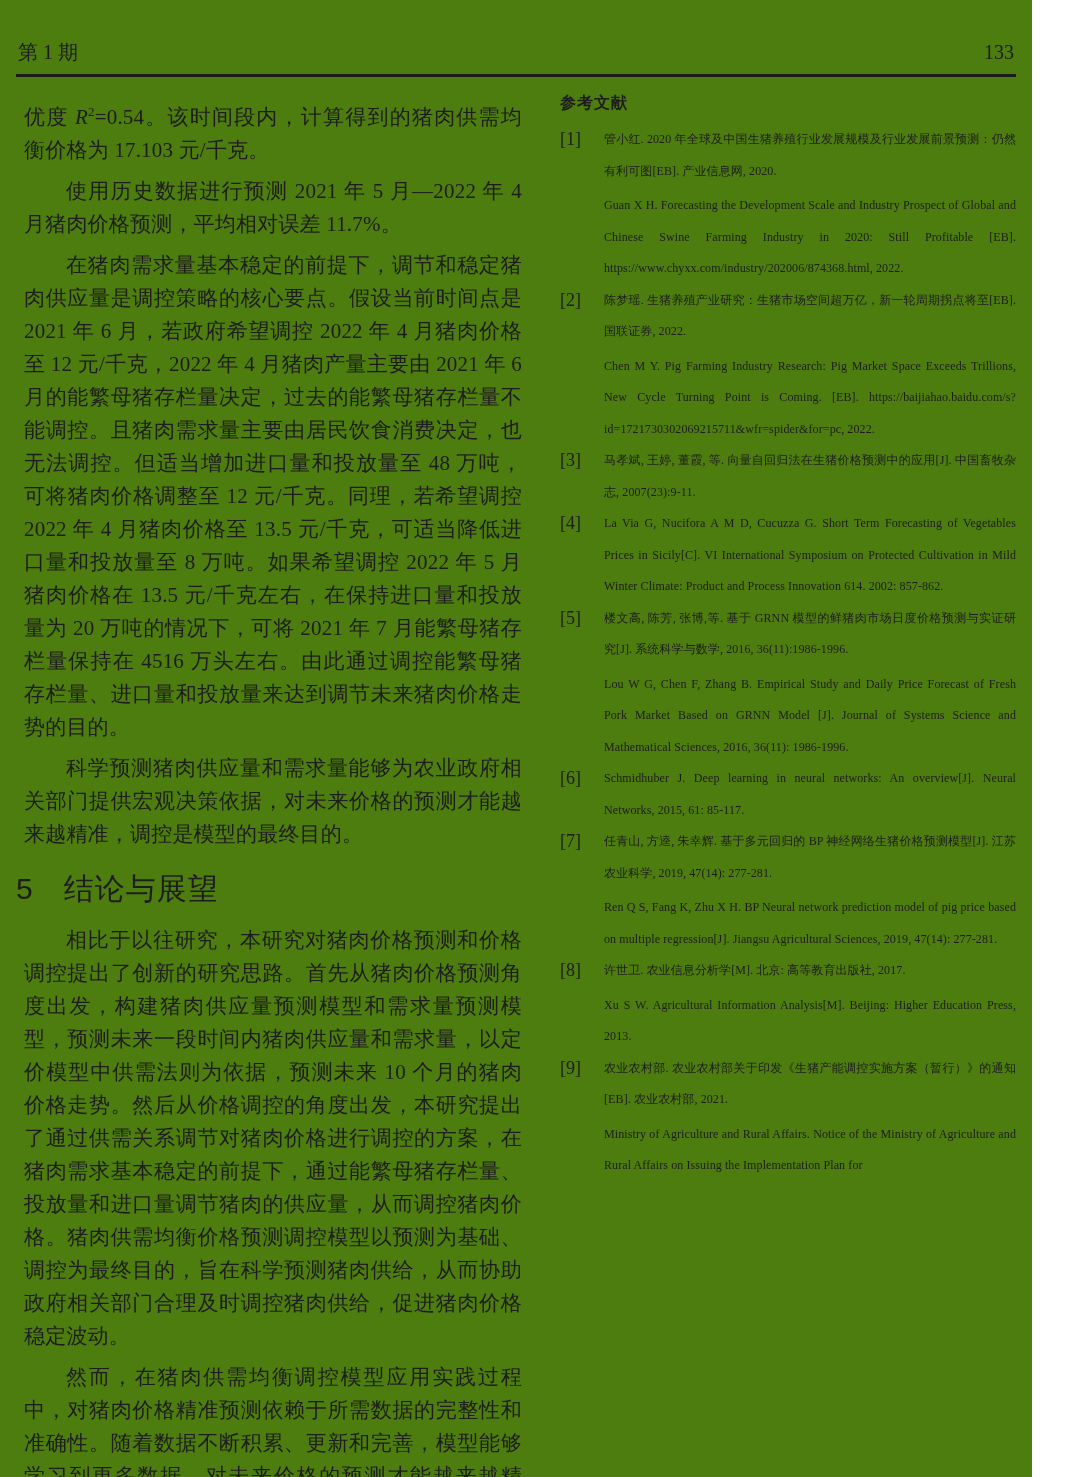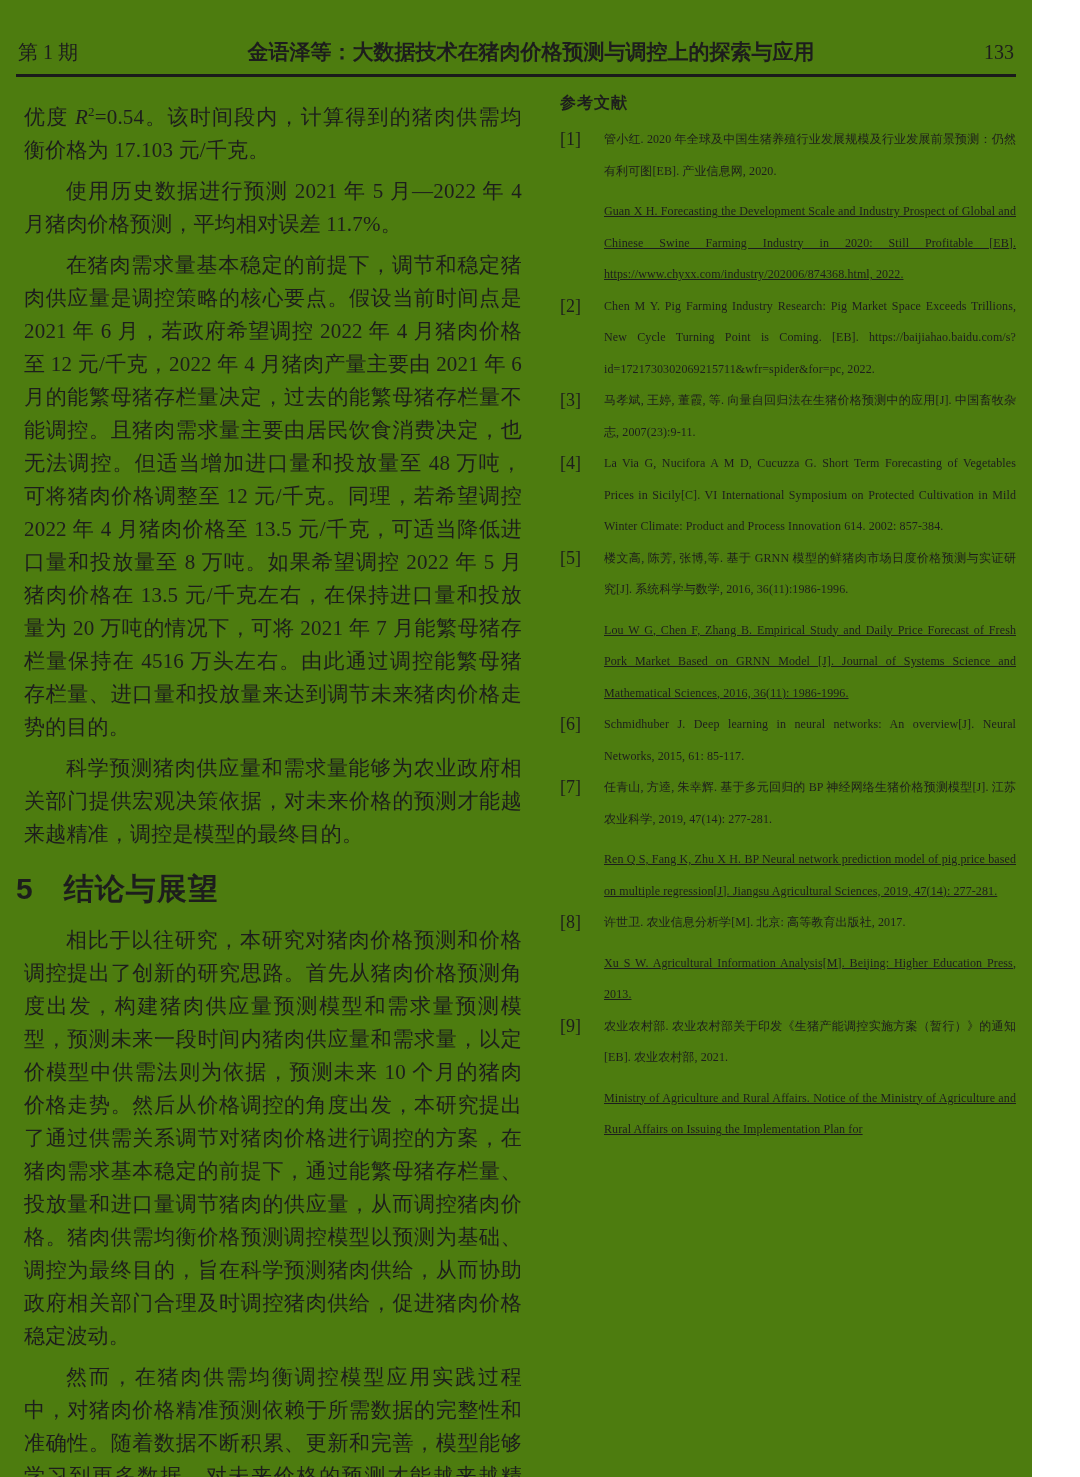--- a/index.html
+++ b/index.html
@@ -67,21 +67,21 @@
     text-align: justify;
     text-indent: 2em;
     letter-spacing: 0.2px;
   }
   .body-par.no-indent { text-indent: 0; }
   .var-italic { font-style: italic; font-family: "Liberation Serif", serif; }
   .body-par sup { font-size: 13px; line-height: 0; }
   
   .section-heading {
     font-family: "Liberation Sans", "DejaVu Sans", sans-serif;
-    font-weight: bold;
+    font-weight: normal;
     font-size: 30px;
     margin: 18px 0 14px 0;
     letter-spacing: 1px;
   }
   .sec-num { margin-right: 30px; }
   
   .ref-heading {
     font-family: "Liberation Sans", "DejaVu Sans", sans-serif;
     font-weight: bold;
     font-size: 16px;
@@ -108,30 +108,29 @@
   }
   .ref-part {
     margin: 0;
     font-size: 12px;
     line-height: 31.5px;
     text-align: justify;
     letter-spacing: 0.1px;
     word-break: break-word;
   }
   .ref-part:empty { display: none; }
-  .ref-part + .ref-part { margin-top: 9px; text-decoration: underline; }
+  .ref-part + .ref-part { margin-top: 3px; }
 </style>
 </head>
 <body>
 
 <div class="page">
 
   <header class="page-header">
     <span class="issue-label">第 1 期</span>
-    <span class="running-title">金语泽等：大数据技术在猪肉价格预测与调控上的探索与应用</span>
     <span class="page-number">133</span>
   </header>
 
   <div class="columns">
 
     <div class="col-left">
       <p class="body-par no-indent"><span>优度 </span><span class="var-italic">R</span><sup>2</sup><span>=0.54。该时间段内，计算得到的猪肉供需均衡价格为 17.103 元/千克。</span></p>
       <p class="body-par">使用历史数据进行预测 2021 年 5 月—2022 年 4 月猪肉价格预测，平均相对误差 11.7%。</p>
       <p class="body-par">在猪肉需求量基本稳定的前提下，调节和稳定猪肉供应量是调控策略的核心要点。假设当前时间点是 2021 年 6 月，若政府希望调控 2022 年 4 月猪肉价格至 12 元/千克，2022 年 4 月猪肉产量主要由 2021 年 6 月的能繁母猪存栏量决定，过去的能繁母猪存栏量不能调控。且猪肉需求量主要由居民饮食消费决定，也无法调控。但适当增加进口量和投放量至 48 万吨，可将猪肉价格调整至 12 元/千克。同理，若希望调控 2022 年 4 月猪肉价格至 13.5 元/千克，可适当降低进口量和投放量至 8 万吨。如果希望调控 2022 年 5 月猪肉价格在 13.5 元/千克左右，在保持进口量和投放量为 20 万吨的情况下，可将 2021 年 7 月能繁母猪存栏量保持在 4516 万头左右。由此通过调控能繁母猪存栏量、进口量和投放量来达到调节未来猪肉价格走势的目的。</p>
       <p class="body-par">科学预测猪肉供应量和需求量能够为农业政府相关部门提供宏观决策依据，对未来价格的预测才能越来越精准，调控是模型的最终目的。</p>
@@ -148,33 +147,34 @@
         <li class="ref-item">
           <span class="ref-label">[1]</span>
           <div class="ref-body">
             <p class="ref-part">管小红. 2020 年全球及中国生猪养殖行业发展规模及行业发展前景预测：仍然有利可图[EB]. 产业信息网, 2020.</p>
             <p class="ref-part">Guan X H. Forecasting the Development Scale and Industry Prospect of Global and Chinese Swine Farming Industry in 2020: Still Profitable [EB]. https://www.chyxx.com/industry/202006/874368.html, 2022.</p>
           </div>
         </li>
         <li class="ref-item">
           <span class="ref-label">[2]</span>
           <div class="ref-body">
+            <p class="ref-part">陈梦瑶. 生猪养殖产业研究：生猪市场空间超万亿，新一轮周期拐点将至[EB]. 国联证券, 2022.</p>
             <p class="ref-part">Chen M Y. Pig Farming Industry Research: Pig Market Space Exceeds Trillions, New Cycle Turning Point is Coming. [EB]. https://baijiahao.baidu.com/s?id=1721730302069215711&amp;wfr=spider&amp;for=pc, 2022.</p>
           </div>
         </li>
         <li class="ref-item">
           <span class="ref-label">[3]</span>
           <div class="ref-body">
             <p class="ref-part">马孝斌, 王婷, 董霞, 等. 向量自回归法在生猪价格预测中的应用[J]. 中国畜牧杂志, 2007(23):9-11.</p>
           </div>
         </li>
         <li class="ref-item">
           <span class="ref-label">[4]</span>
           <div class="ref-body">
-            <p class="ref-part">La Via G, Nucifora A M D, Cucuzza G. Short Term Forecasting of Vegetables Prices in Sicily[C]. VI International Symposium on Protected Cultivation in Mild Winter Climate: Product and Process Innovation 614. 2002: 857-384.</p>
+            <p class="ref-part">La Via G, Nucifora A M D, Cucuzza G. Short Term Forecasting of Vegetables Prices in Sicily[C]. VI International Symposium on Protected Cultivation in Mild Winter Climate: Product and Process Innovation 614. 2002: 857-862.</p>
 
           </div>
         </li>
         <li class="ref-item">
           <span class="ref-label">[5]</span>
           <div class="ref-body">
             <p class="ref-part">楼文高, 陈芳, 张博,等. 基于 GRNN 模型的鲜猪肉市场日度价格预测与实证研究[J]. 系统科学与数学, 2016, 36(11):1986-1996.</p>
             <p class="ref-part">Lou W G, Chen F, Zhang B. Empirical Study and Daily Price Forecast of Fresh Pork Market Based on GRNN Model [J]. Journal of Systems Science and Mathematical Sciences, 2016, 36(11): 1986-1996.</p>
           </div>
         </li>

